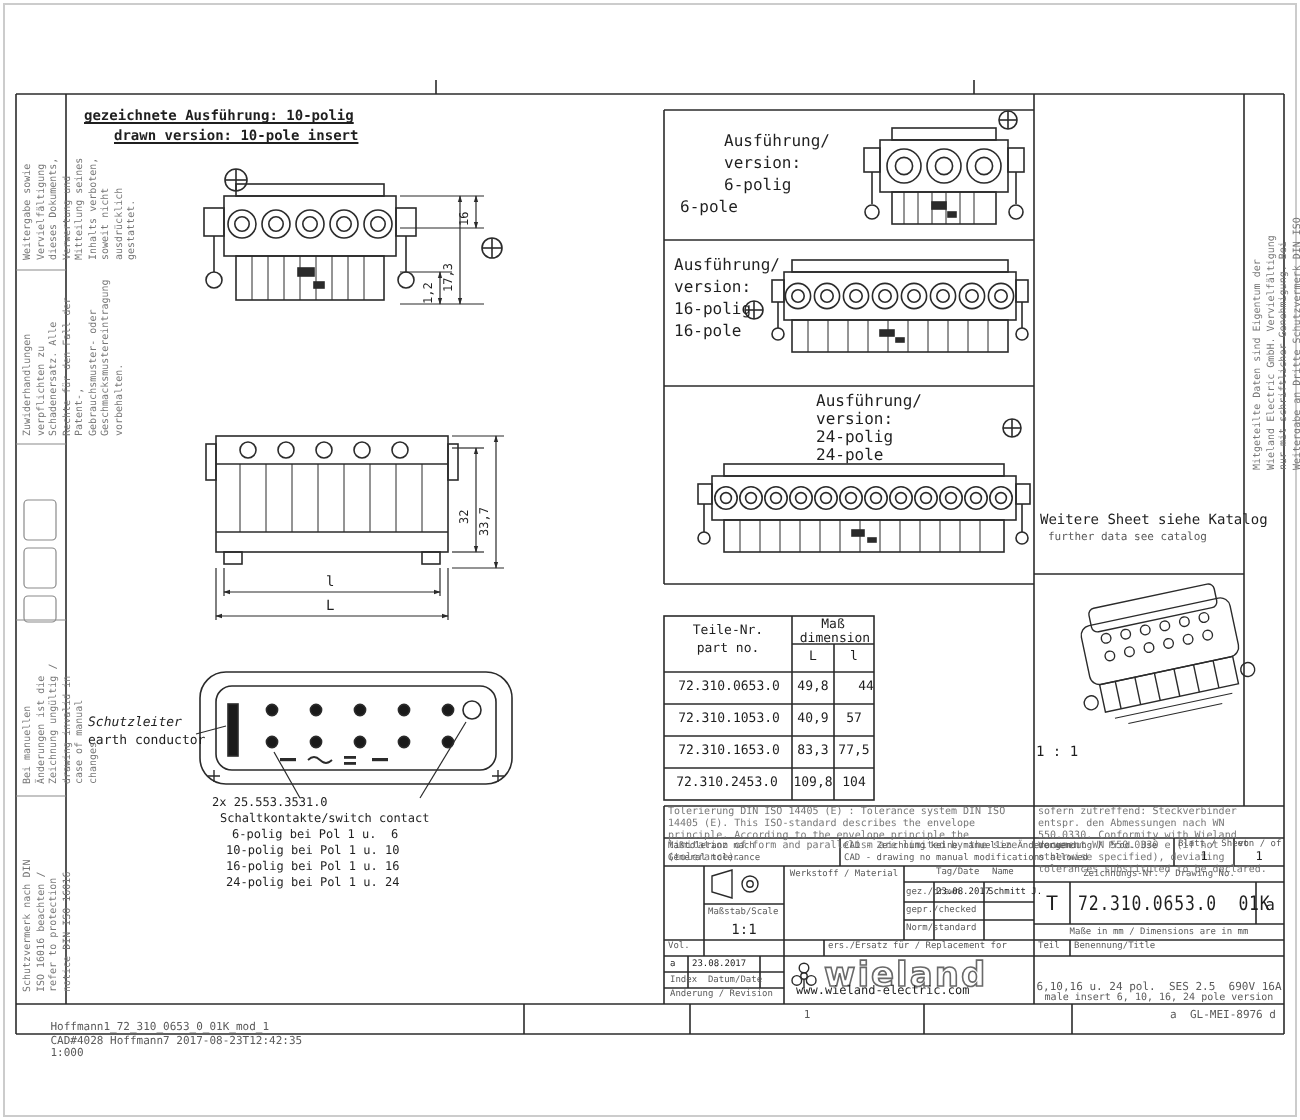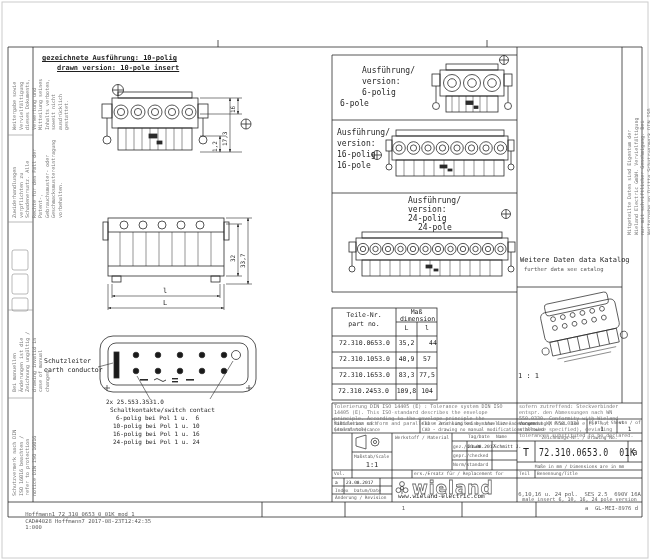--- a/index.html
+++ b/index.html
@@ -430,44 +430,44 @@
   <div class="t f8" style="left:340px;top:99px;">6-pole</div>
 
   <div class="t f8" style="left:337px;top:128px;">Ausführung/</div>
   <div class="t f8" style="left:337px;top:139px;">version:</div>
   <div class="t f8" style="left:337px;top:150px;">16-polig</div>
   <div class="t f8" style="left:337px;top:161px;">16-pole</div>
 
   <div class="t f8" style="left:408px;top:196px;">Ausführung/</div>
   <div class="t f8" style="left:408px;top:205px;">version:</div>
   <div class="t f8" style="left:408px;top:214px;">24-polig</div>
-  <div class="t f8" style="left:418px;top:223px;">24-pole</div>
-
-  <div class="t f7" style="left:520px;top:256px;">Weitere Daten data Katalog</div>
+  <div class="t f8" style="left:408px;top:223px;">24-pole</div>
+
+  <div class="t f7" style="left:520px;top:256px;">Weitere Sheet siehe Katalog</div>
   <div class="t f55 gray" style="left:524px;top:266px;">further data see catalog</div>
 
-  <div class="t f65" style="left:44px;top:358px;">Schutzleiter</div>
+  <div class="t f65" style="left:44px;top:358px;font-style:italic;">Schutzleiter</div>
   <div class="t f65" style="left:44px;top:367px;">earth conductor</div>
 
   <div class="t f6" style="left:106px;top:399px;">2x 25.553.3531.0</div>
   <div class="t f6" style="left:110px;top:407px;">Schaltkontakte/switch contact</div>
   <div class="t f6" style="left:116px;top:415px;">6-polig bei Pol 1 u.  6</div>
   <div class="t f6" style="left:113px;top:423px;">10-polig bei Pol 1 u. 10</div>
   <div class="t f6" style="left:113px;top:431px;">16-polig bei Pol 1 u. 16</div>
   <div class="t f6" style="left:113px;top:439px;">24-polig bei Pol 1 u. 24</div>
 
   <div class="t f65 c" style="left:334px;top:312px;width:60px;">Teile-Nr.</div>
   <div class="t f65 c" style="left:334px;top:321px;width:60px;">part no.</div>
   <div class="t f65 c" style="left:396px;top:309px;width:41px;">Maß</div>
   <div class="t f65 c" style="left:396px;top:316px;width:43px;">dimension</div>
   <div class="t f65 c" style="left:396px;top:325px;width:21px;">L</div>
   <div class="t f65 c" style="left:417px;top:325px;width:20px;">l</div>
 
   <div class="t f65 c" style="left:333px;top:340px;width:63px;">72.310.0653.0</div>
-  <div class="t f65 c" style="left:396px;top:340px;width:21px;">35,2</div>
+  <div class="t f65 c" style="left:396px;top:340px;width:21px;">49,8</div>
   <div class="t f65 c" style="left:413px;top:340px;width:40px;">44</div>
 
   <div class="t f65 c" style="left:333px;top:356px;width:63px;">72.310.1053.0</div>
   <div class="t f65 c" style="left:396px;top:356px;width:21px;">40,9</div>
   <div class="t f65 c" style="left:417px;top:356px;width:20px;">57</div>
 
   <div class="t f65 c" style="left:333px;top:372px;width:63px;">72.310.1653.0</div>
   <div class="t f65 c" style="left:396px;top:372px;width:21px;">83,3</div>
   <div class="t f65 c" style="left:417px;top:372px;width:20px;">77,5</div>
 

